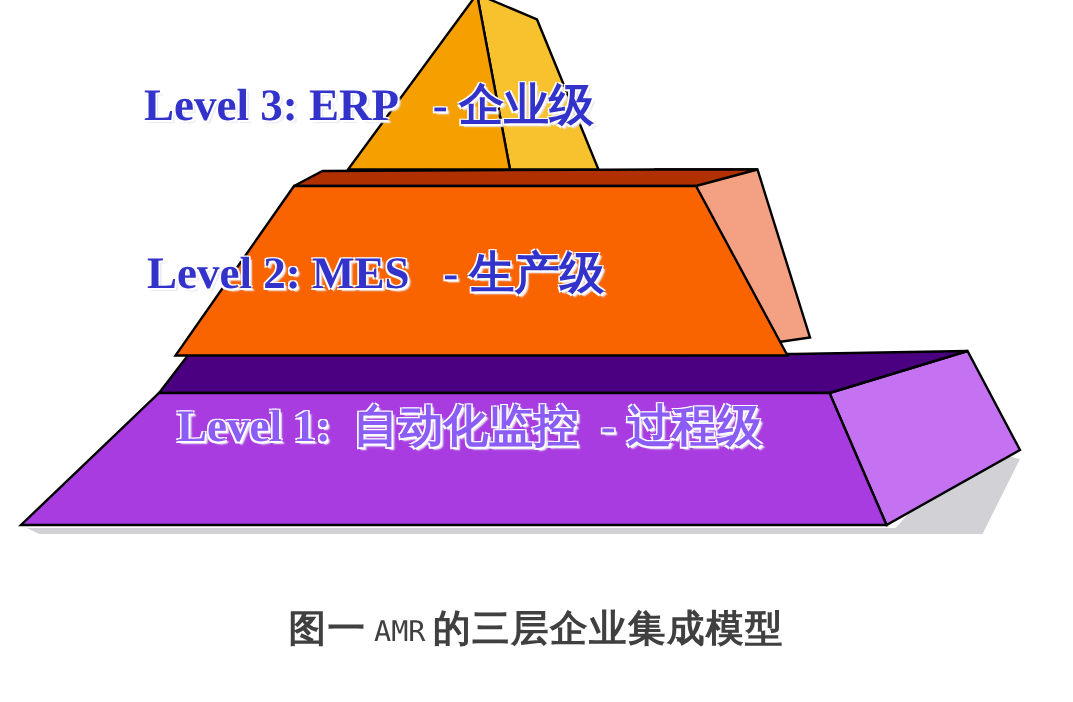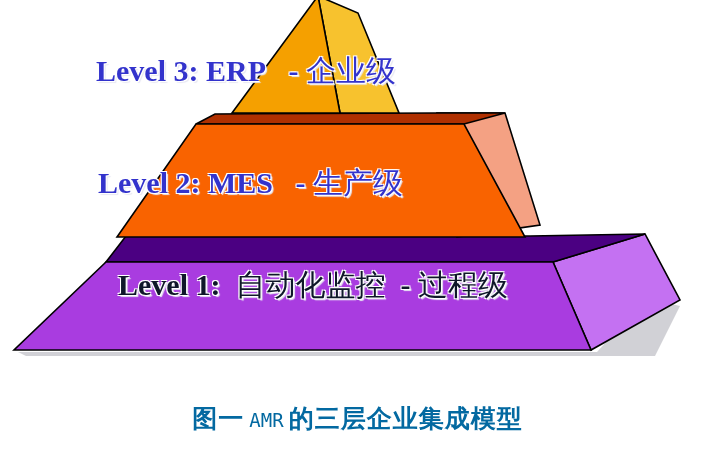--- a/index.html
+++ b/index.html
@@ -43,21 +43,21 @@
        1px -1px 0 #ffffff,
       -1px  1px 0 #ffffff;
     pointer-events: none;
   }
   .lbl-en {
     font-family: Liberation Serif, serif;
     font-weight: bold;
   }
   .lbl-cn {
     font-family: "DejaVu Sans", "Liberation Sans", sans-serif;
-    font-weight: normal;
+    font-weight: bold;
   }
   .dash {
     font-family: "Liberation Serif", "DejaVu Serif", serif;
     font-weight: bold;
   }
 
   #label-level3 {
     left: 96px;
     top: 54px;
     font-size: 30px;
@@ -76,21 +76,21 @@
     line-height: 34px;
   }
 
   
   #caption {
     position: absolute;
     left: 0;
     top: 404px;
     width: 715px;
     text-align: center;
-    color: #0369a1;
+    color: #404040;
     font-size: 25px;
     line-height: 30px;
     white-space: nowrap;
   }
   #caption .cap-cn {
     font-family: "DejaVu Sans", "Liberation Sans", sans-serif;
     font-weight: bold;
     letter-spacing: 1px;
   }
   #caption .cap-amr {
@@ -129,21 +129,21 @@
   </svg>
 
   <div class="level-label" id="label-level3" style="color: rgb(51, 51, 204);">
     <span class="lbl-en">Level 3:</span><span> </span><span class="lbl-en">ERP</span><span>&nbsp;&nbsp;&nbsp;</span><span class="dash">-</span><span>&nbsp;</span><span class="lbl-cn">企业级</span>
   </div>
 
   <div class="level-label" id="label-level2" style="color: rgb(51, 51, 204); text-align: center;">
     <span class="lbl-en">Level 2:</span><span> </span><span class="lbl-en">MES</span><span>&nbsp;&nbsp;&nbsp;</span><span class="dash">-</span><span>&nbsp;</span><span class="lbl-cn">生产级</span>
   </div>
 
-  <div class="level-label" id="label-level1" style="color: #0f172a;">
+  <div class="level-label" id="label-level1" style="color: #8b5cf6;">
     <span class="lbl-en">Level 1:</span><span>&nbsp;&nbsp;</span><span class="lbl-cn">自动化监控</span><span>&nbsp;&nbsp;</span><span class="dash">-</span><span>&nbsp;</span><span class="lbl-cn">过程级</span>
   </div>
 
   <div id="caption">
     <span class="cap-cn">图一</span><span class="cap-amr">AMR</span><span class="cap-cn">的三层企业集成模型</span>
   </div>
 
 </div>
 
 </body></html>

